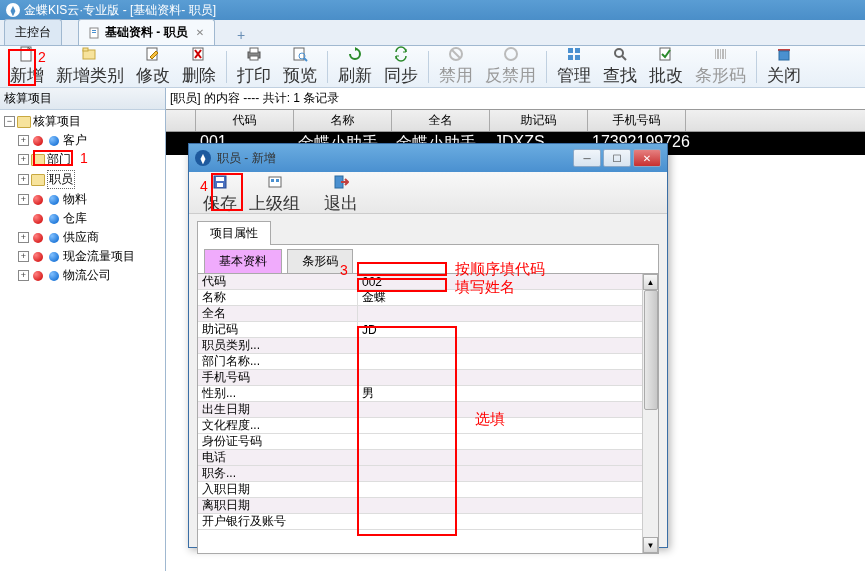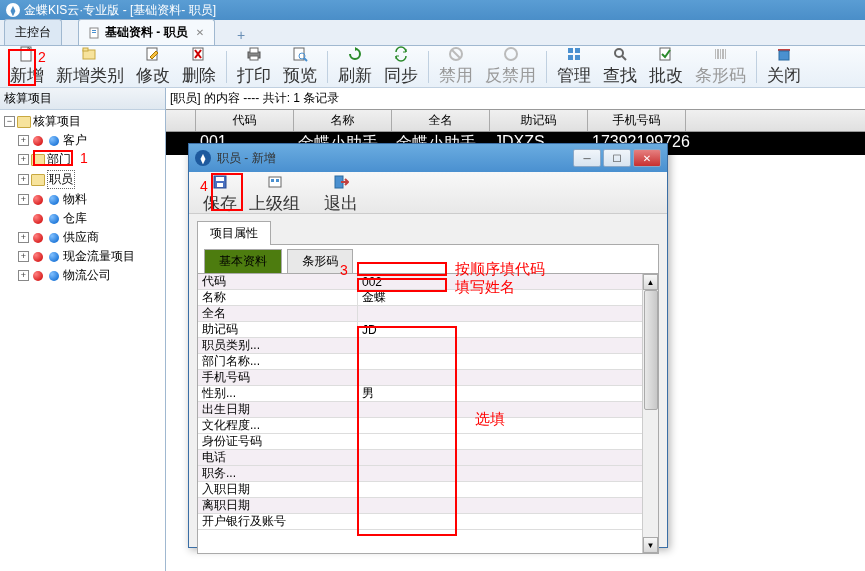--- a/index.html
+++ b/index.html
@@ -54,21 +54,21 @@
 .dialog { position: absolute; left: 188px; top: 143px; width: 480px; height: 405px; background: #f0f0f0; border: 1px solid #3a6ea5; box-shadow: 2px 2px 8px rgba(0,0,0,0.3); }
 .dlg-title { background: linear-gradient(#6aace0, #4a90d0); height: 28px; display: flex; align-items: center; padding: 0 6px; color:#333;}
 .dlg-title .logo { width:16px;height:16px;background:#1e5a9e;border-radius:50%;margin-right:6px;display:flex;align-items:center;justify-content:center;color:#fff;font-size:10px;}
 .dlg-title .wbtns { margin-left:auto; display:flex;}
 .wbtn { width:28px; height:18px; background:linear-gradient(#f0f5fa,#d8e4f0); border:1px solid #8aa8c8; margin-left:2px; display:flex;align-items:center;justify-content:center; font-size:10px; border-radius:2px;}
 .wbtn.close { background:linear-gradient(#e68080,#c83030); color:#fff;}
 .dlg-toolbar { background: linear-gradient(#f8f8f8,#e8e8e8); height: 42px; border-bottom:1px solid #ccc; display:flex; padding: 0 8px;}
 .dlg-tabs { padding: 6px 8px 0 8px; }
 .dlgtab { display:inline-block; background:#fff; border:1px solid #aaa; border-bottom:none; padding:3px 12px; position:relative; top:1px;}
 .dlg-subtabs { background:#fff; border:1px solid #aaa; margin:0 8px; padding:4px 6px 0 6px;}
-.subtab { display:inline-block; padding:3px 14px; border:1px solid #aaa; border-bottom:none; background:#4d7c0f; margin-right:2px;}
+.subtab { display:inline-block; padding:3px 14px; border:1px solid #aaa; border-bottom:none; background:#f0abfc; margin-right:2px;}
 .subtab.inactive { background:#e8e8e8;}
 .dlg-body { background:#fff; border:1px solid #aaa; border-top:none; margin:0 8px 8px 8px; height: 280px; overflow:hidden; position:relative;}
 .proplist { }
 .proprow { display:flex; border-bottom:1px solid #ddd; height:16px; align-items:center;}
 .proprow.alt { background:#f4eef4;}
 .proplabel { width:160px; padding:0 4px; border-right:1px solid #ddd; font-size:12px;}
 .propval { flex:1; padding:0 4px; font-size:12px;}
 .scrollbar-v { position:absolute; right:0; top:0; bottom:0; width:16px; background:#f0f0f0; border-left:1px solid #ccc;}
 .sb-btn { height:16px; background:linear-gradient(#f8f8f8,#d8d8d8); border:1px solid #aaa; display:flex;align-items:center;justify-content:center;font-size:8px;}
 .sb-thumb { position:absolute; top:16px; width:14px; left:1px; height:120px; background:linear-gradient(90deg,#e8e8e8,#c8c8c8); border:1px solid #aaa; border-radius:2px;}

